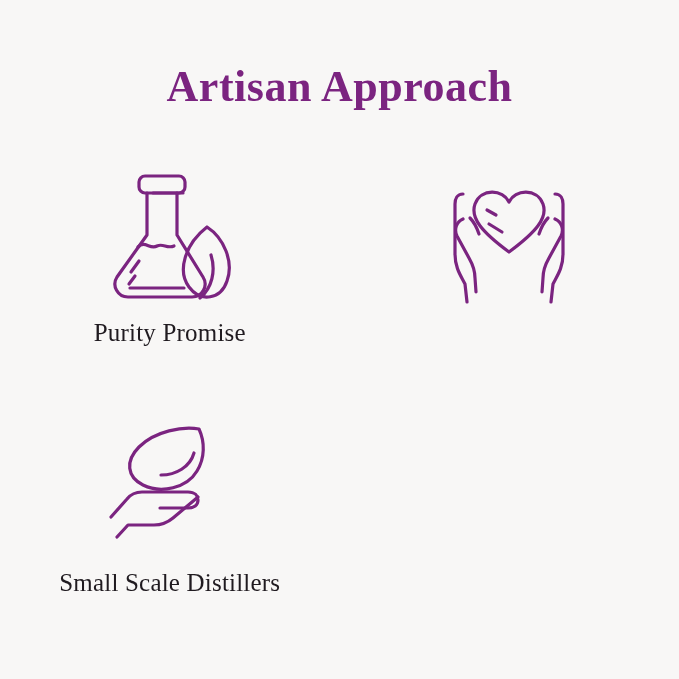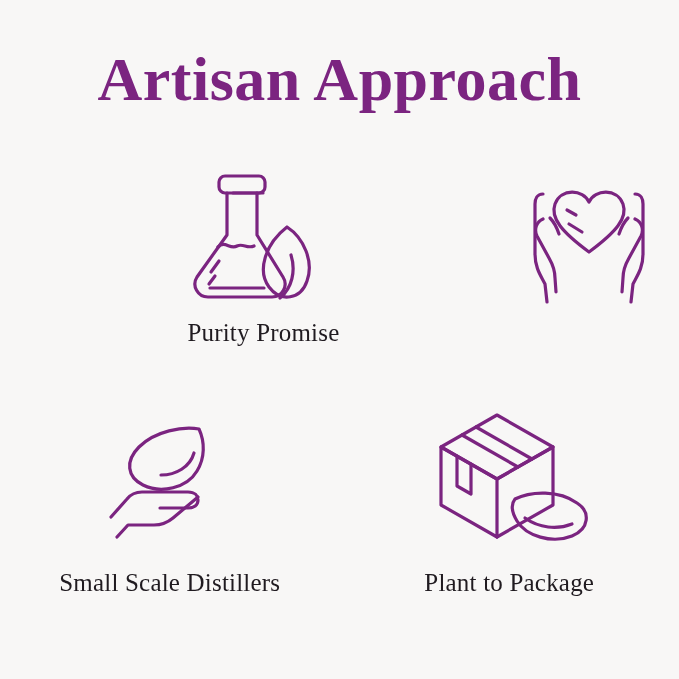--- a/index.html
+++ b/index.html
@@ -15,27 +15,27 @@
   }
   .page {
     position: relative;
     width: 679px;
     height: 679px;
     background: #f8f7f6;
     box-sizing: border-box;
   }
   .heading {
     position: absolute;
-    top: 47px;
+    top: 55px;
     left: 0;
     width: 679px;
     text-align: center;
     font-family: "Liberation Serif", "DejaVu Serif", serif;
     font-weight: bold;
-    font-size: 62px;
+    font-size: 44px;
     line-height: 64px;
     letter-spacing: 0.5px;
     color: #7b2480;
     white-space: nowrap;
   }
   .grid {
     position: absolute;
     top: 150px;
     left: 0;
     width: 679px;
@@ -43,21 +43,21 @@
     display: grid;
     grid-template-columns: 1fr 1fr;
     grid-template-rows: 1fr 1fr;
   }
   .cell {
     display: flex;
     flex-direction: column;
     align-items: center;
     justify-content: flex-start;
   }
-  .cell.r1 { padding-top: 14px; align-items: flex-end; }
+  .cell.r1 { padding-top: 14px; }
   .cell.r2 { padding-top: 14px; }
   .icon-wrap {
     width: 180px;
     height: 140px;
     display: flex;
     align-items: center;
     justify-content: center;
   }
   .icon-wrap svg {
     display: block;
@@ -144,36 +144,15 @@
           <path class="ico" d="M104 10 c-16 -3 -44 2 -60 18 c-14 14 -12 30 4 38 c18 9 44 3 54 -14 c8 -13 8 -29 2 -42 z"></path>
           <path class="ico" d="M99 34 c-4 14 -18 22 -33 22"></path>
 
           <path class="ico" d="M16 98 l16 -18 c4 -5 9 -7 15 -7 h46 c7 0 10 4 10 8 c0 5 -4 8 -10 8 h-28"></path>
           <path class="ico" d="M22 118 l11 -12 h26 c7 0 13 -2 19 -7 l25 -21"></path>
         </svg>
       </div>
       <div class="caption">Small Scale Distillers</div>
     </div>
 
-    <div class="cell r2">
-      <div class="icon-wrap">
-        <svg width="160" height="135" viewBox="0 0 160 135" aria-hidden="true">
-
-          <path class="ico" d="M12 30 v58 l56 32 v-58 z"></path>
-
-          <path class="ico" d="M68 62 l56 -32 v58 l-56 32"></path>
-
-          <path class="ico" d="M12 30 L68 -2 l56 32 -56 32 z"></path>
-
-          <path class="ico" d="M33 18 l56 32"></path>
-          <path class="ico" d="M47 10 l56 32"></path>
-
-          <path class="ico" d="M28 39 v30 l14 8 v-30"></path>
-
-          <path class="ico" d="M86 82 c16 -8 44 -9 62 4 c14 9 12 26 -5 33 c-20 8 -46 0 -55 -15 c-6 -10 -6 -17 -2 -22 z"></path>
-          <path class="ico" d="M96 101 c14 10 32 12 47 6"></path>
-        </svg>
-      </div>
-      <div class="caption">Plant to Package</div>
-    </div>
 
   </div>
 </div>
 
 </body></html>

